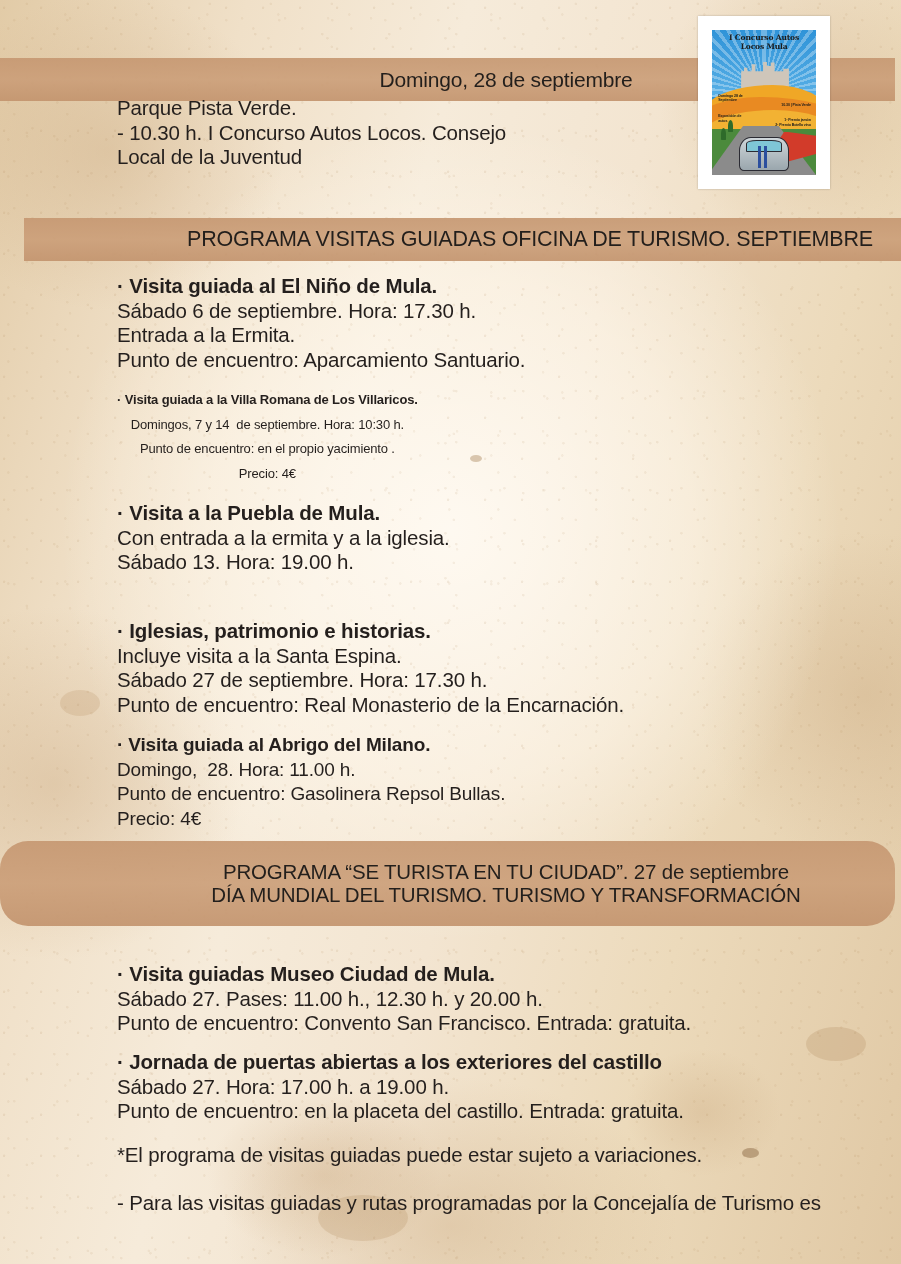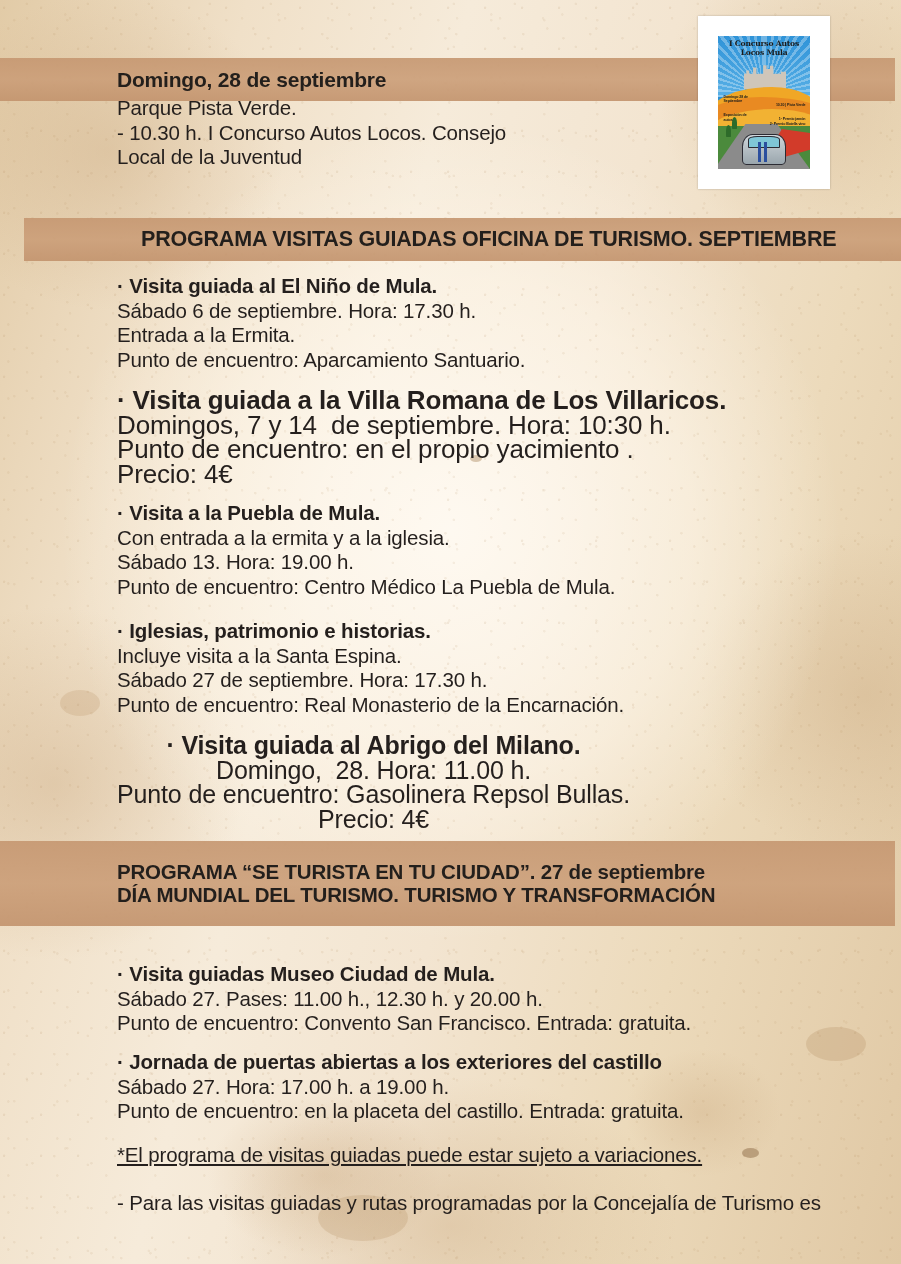--- a/index.html
+++ b/index.html
@@ -64,46 +64,47 @@
     left: 0;
     background: linear-gradient(180deg, rgba(198,152,114,0.92) 0%, rgba(203,158,120,0.90) 50%, rgba(195,148,110,0.92) 100%);
     box-sizing: border-box;
     display: flex;
     flex-direction: column;
     justify-content: center;
   }
   .banner.wide { width: 895px; }
 
   .banner-title {
-    font-weight: bold;
+    font-weight: normal;
     color: #231f1c;
     padding-left: 117px;
     letter-spacing: -0.2px;
     white-space: nowrap;
+    text-align: center;
   }
 
   
   .tblock {
     position: absolute;
     left: 117px;
     color: #241f1d;
     letter-spacing: -0.15px;
   }
   .line { white-space: pre; }
   .line.b { font-weight: bold; }
 
   
   #poster {
     position: absolute;
     left: 698px;
     top: 16px;
     width: 132px;
     height: 173px;
     background: #ffffff;
-    padding: 20px;
+    padding: 14px;
     box-sizing: border-box;
     box-shadow: 0 0 2px rgba(0,0,0,0.25);
   }
   #poster-inner {
     position: relative;
     width: 100%;
     height: 100%;
     overflow: hidden;
     background: #2b8fd4;
   }
@@ -227,66 +228,65 @@
     <div class="banner-title" style="font-size:21.5px;line-height:23px;">PROGRAMA VISITAS GUIADAS OFICINA DE TURISMO. SEPTIEMBRE</div>
   </div>
 
   <div class="tblock" style="top:274px;font-size:20.5px;line-height:24.5px;">
     <div class="line b">· Visita guiada al El Niño de Mula.</div>
     <div class="line">Sábado 6 de septiembre. Hora: 17.30 h.</div>
     <div class="line">Entrada a la Ermita.</div>
     <div class="line">Punto de encuentro: Aparcamiento Santuario.</div>
   </div>
 
-  <div class="tblock" style="top:388px;font-size:26px;line-height:24.5px;">
+  <div class="tblock" style="top:388px;font-size:13px;line-height:24.5px;text-align:center;">
     <div class="line b">· Visita guiada a la Villa Romana de Los Villaricos.</div>
     <div class="line">Domingos, 7 y 14  de septiembre. Hora: 10:30 h.</div>
     <div class="line">Punto de encuentro: en el propio yacimiento .</div>
     <div class="line">Precio: 4€</div>
   </div>
 
   <div class="tblock" style="top:501px;font-size:20.5px;line-height:24.5px;">
     <div class="line b">· Visita a la Puebla de Mula.</div>
     <div class="line">Con entrada a la ermita y a la iglesia.</div>
     <div class="line">Sábado 13. Hora: 19.00 h.</div>
-    <div class="line">Punto de encuentro: Centro Médico La Puebla de Mula.</div>
   </div>
 
   <div class="tblock" style="top:619px;font-size:20.5px;line-height:24.5px;">
     <div class="line b">· Iglesias, patrimonio e historias.</div>
     <div class="line">Incluye visita a la Santa Espina.</div>
     <div class="line">Sábado 27 de septiembre. Hora: 17.30 h.</div>
     <div class="line">Punto de encuentro: Real Monasterio de la Encarnación.</div>
   </div>
 
-  <div class="tblock" style="top:733px;font-size:25px;line-height:24.5px;text-align:center;">
+  <div class="tblock" style="top:733px;font-size:19px;line-height:24.5px;">
     <div class="line b">· Visita guiada al Abrigo del Milano.</div>
     <div class="line">Domingo,  28. Hora: 11.00 h.</div>
     <div class="line">Punto de encuentro: Gasolinera Repsol Bullas.</div>
     <div class="line">Precio: 4€</div>
   </div>
 
-  <div class="banner wide" style="top:841px;height:85px;">
+  <div class="banner wide" style="top:841px;height:85px;border-radius:28px;">
     <div class="banner-title" style="font-size:20.5px;line-height:22.5px;">PROGRAMA “SE TURISTA EN TU CIUDAD”. 27 de septiembre</div>
     <div class="banner-title" style="font-size:20.5px;line-height:22.5px;">DÍA MUNDIAL DEL TURISMO. TURISMO Y TRANSFORMACIÓN</div>
   </div>
 
   <div class="tblock" style="top:962px;font-size:20.5px;line-height:24.5px;">
     <div class="line b">· Visita guiadas Museo Ciudad de Mula.</div>
     <div class="line">Sábado 27. Pases: 11.00 h., 12.30 h. y 20.00 h.</div>
     <div class="line">Punto de encuentro: Convento San Francisco. Entrada: gratuita.</div>
   </div>
 
   <div class="tblock" style="top:1050px;font-size:20.5px;line-height:24.5px;">
     <div class="line b">· Jornada de puertas abiertas a los exteriores del castillo</div>
     <div class="line">Sábado 27. Hora: 17.00 h. a 19.00 h.</div>
     <div class="line">Punto de encuentro: en la placeta del castillo. Entrada: gratuita.</div>
   </div>
 
-  <div class="tblock" style="top:1143px;font-size:20.5px;line-height:24.5px;text-decoration:underline;">
+  <div class="tblock" style="top:1143px;font-size:20.5px;line-height:24.5px;">
     <div class="line">*El programa de visitas guiadas puede estar sujeto a variaciones.</div>
   </div>
 
   <div class="tblock" style="top:1191px;font-size:20.5px;line-height:24.5px;">
     <div class="line">- Para las visitas guiadas y rutas programadas por la Concejalía de Turismo es</div>
   </div>
 
 </div>
 
 </body></html>

